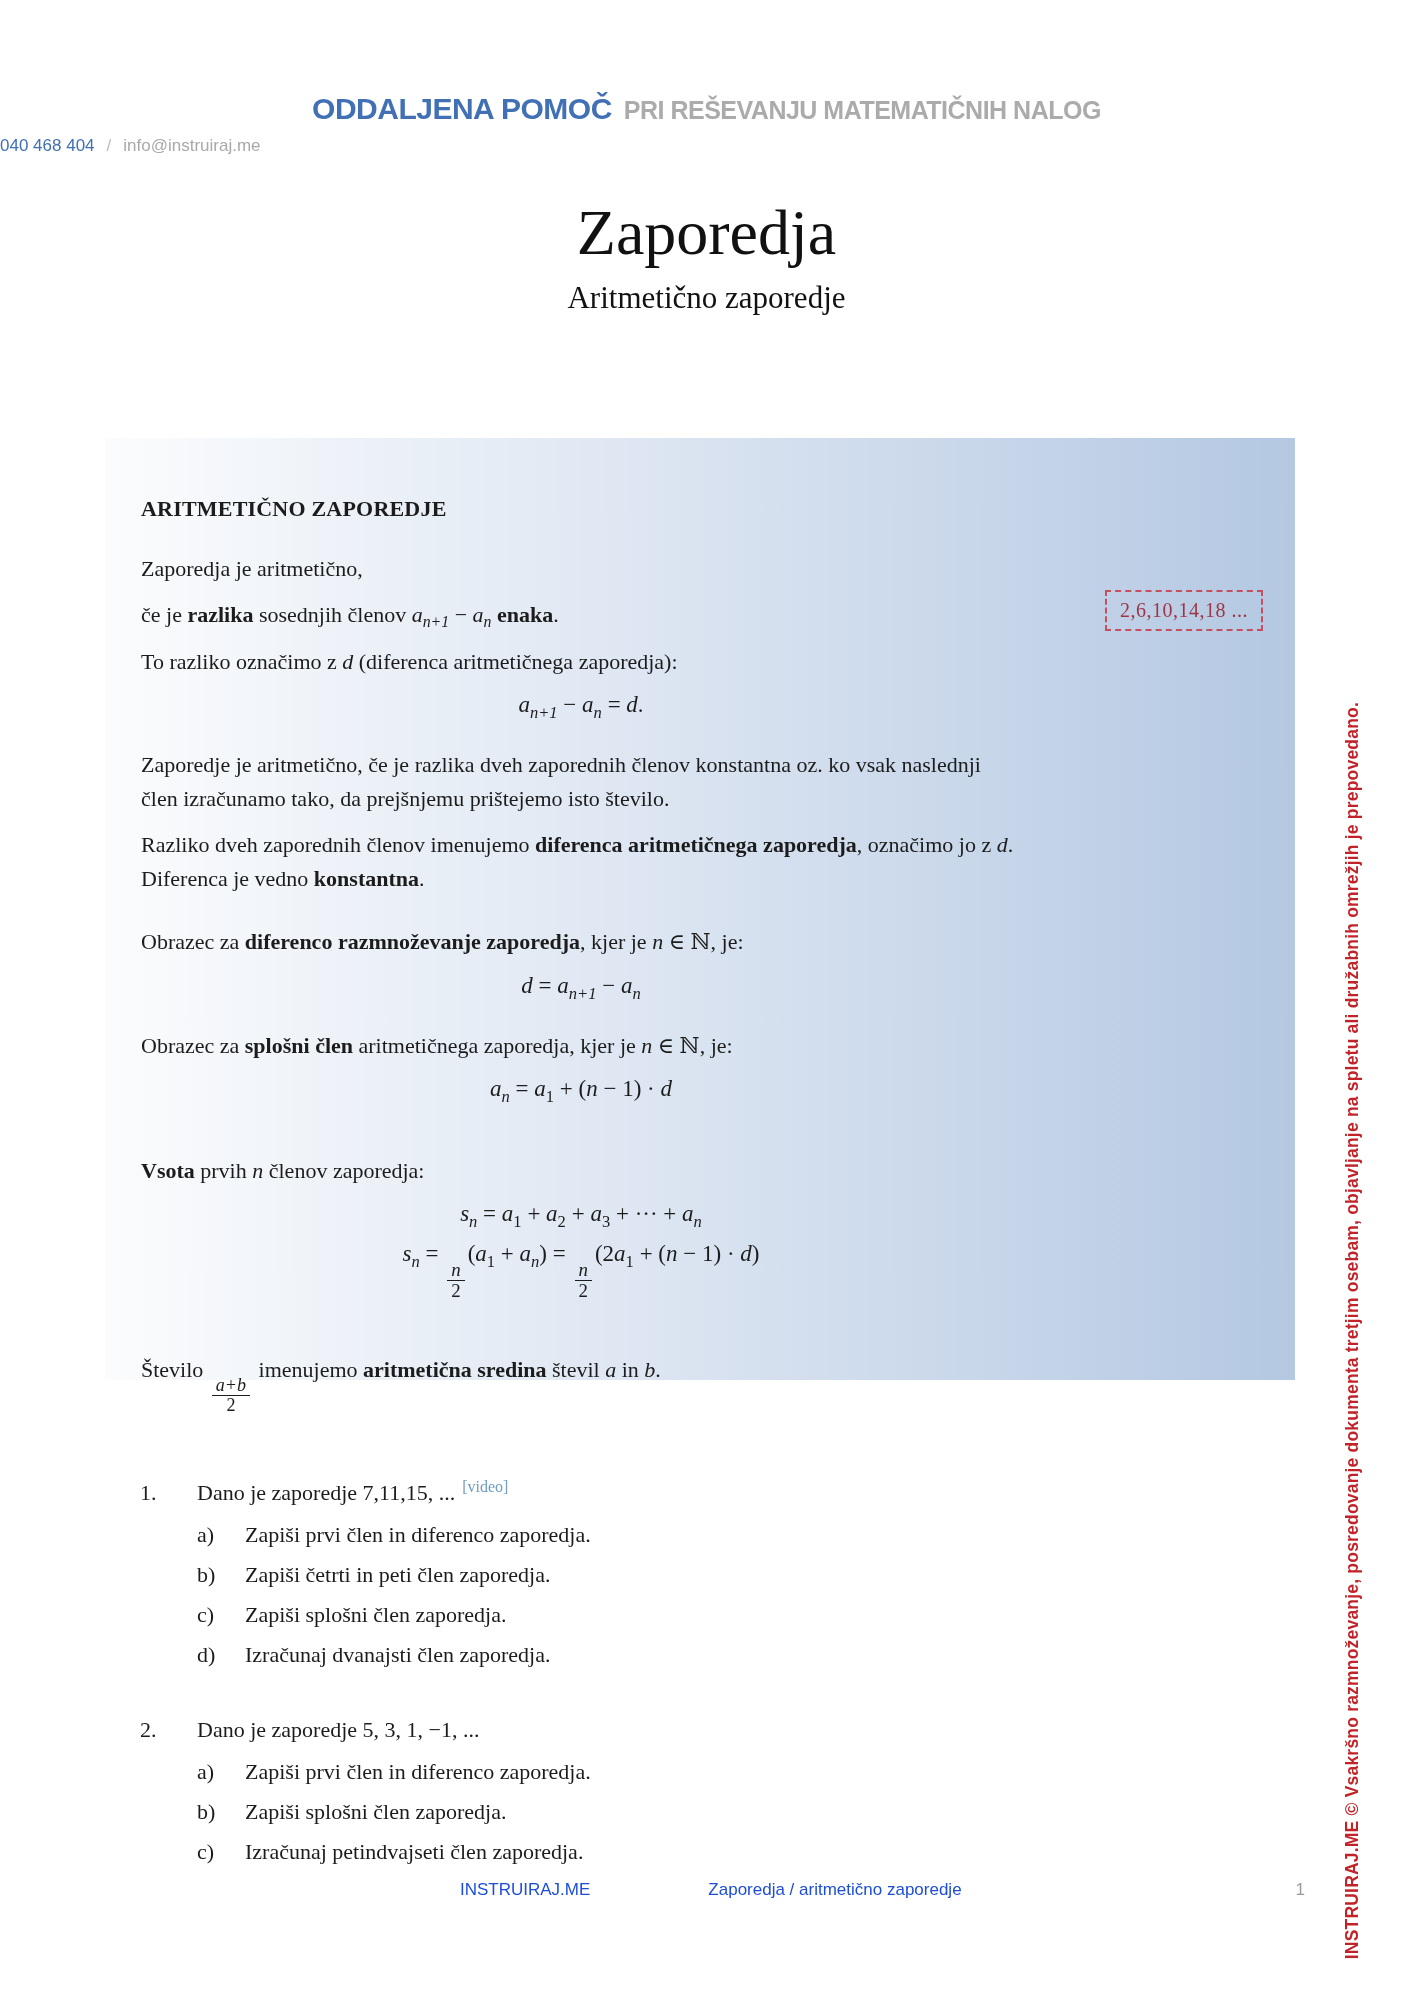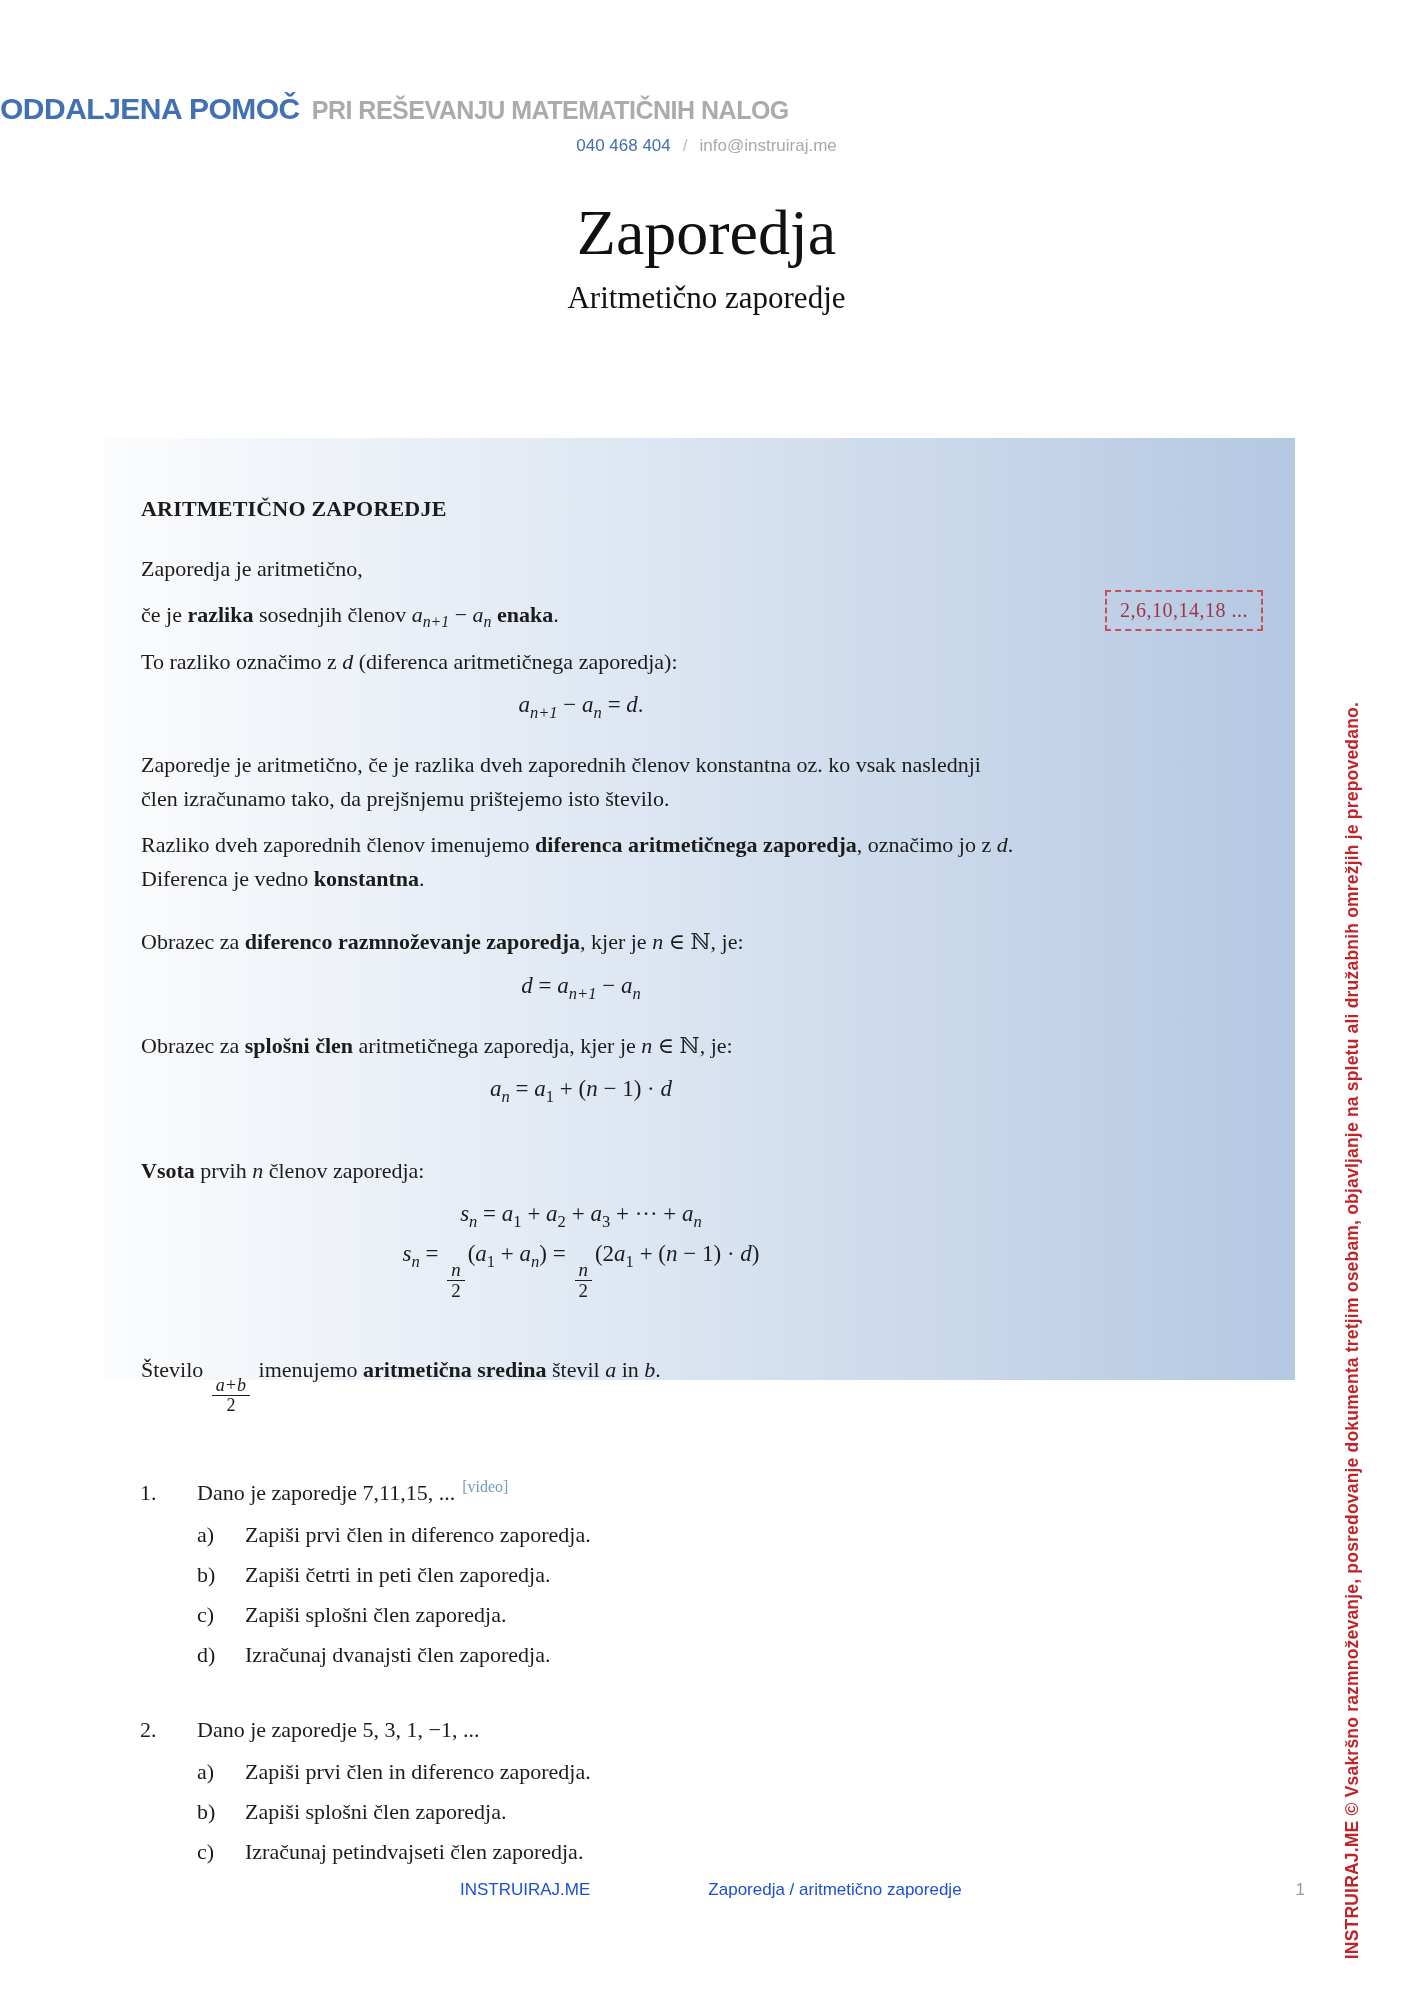--- a/index.html
+++ b/index.html
@@ -1,23 +1,23 @@
 <!DOCTYPE html>
 <html><head>
 <meta charset="utf-8">
 <style>
   html,body{margin:0;padding:0;background:#ffffff;}
   .page{position:relative;width:1413px;height:2000px;background:#ffffff;overflow:hidden;
         font-family:"Liberation Serif","DejaVu Serif",serif;color:#1c1c1c;}
 
   
-  .hdr{padding-top:92px;text-align:left;font-family:"Liberation Sans","DejaVu Sans",sans-serif;font-weight:700;}
+  .hdr{padding-top:92px;text-align:center;font-family:"Liberation Sans","DejaVu Sans",sans-serif;font-weight:700;}
   .hdr .brand{color:#4170b4;font-size:30px;letter-spacing:-0.5px;}
   .hdr .tagline{color:#ababab;font-size:25px;letter-spacing:-0.5px;margin-left:12px;}
-  .contact{margin-top:10px;text-align:center;font-family:"Liberation Sans","DejaVu Sans",sans-serif;font-size:17px;font-weight:400;}
+  .contact{margin-top:10px;font-family:"Liberation Sans","DejaVu Sans",sans-serif;font-size:17px;font-weight:400;}
   .contact .phone{color:#4170b4;}
   .contact .sep{color:#bcbcbc;margin:0 12px;}
   .contact .email{color:#a9a9a9;}
 
   
   h1.title{font-size:64px;font-weight:400;text-align:center;margin:40px 0 0;color:#111;}
   h2.subtitle{font-size:31px;font-weight:400;text-align:center;margin:10px 0 0;color:#111;}
 
   
   .theory{position:relative;margin:122px 0 0 105px;width:1190px;height:942px;box-sizing:border-box;

